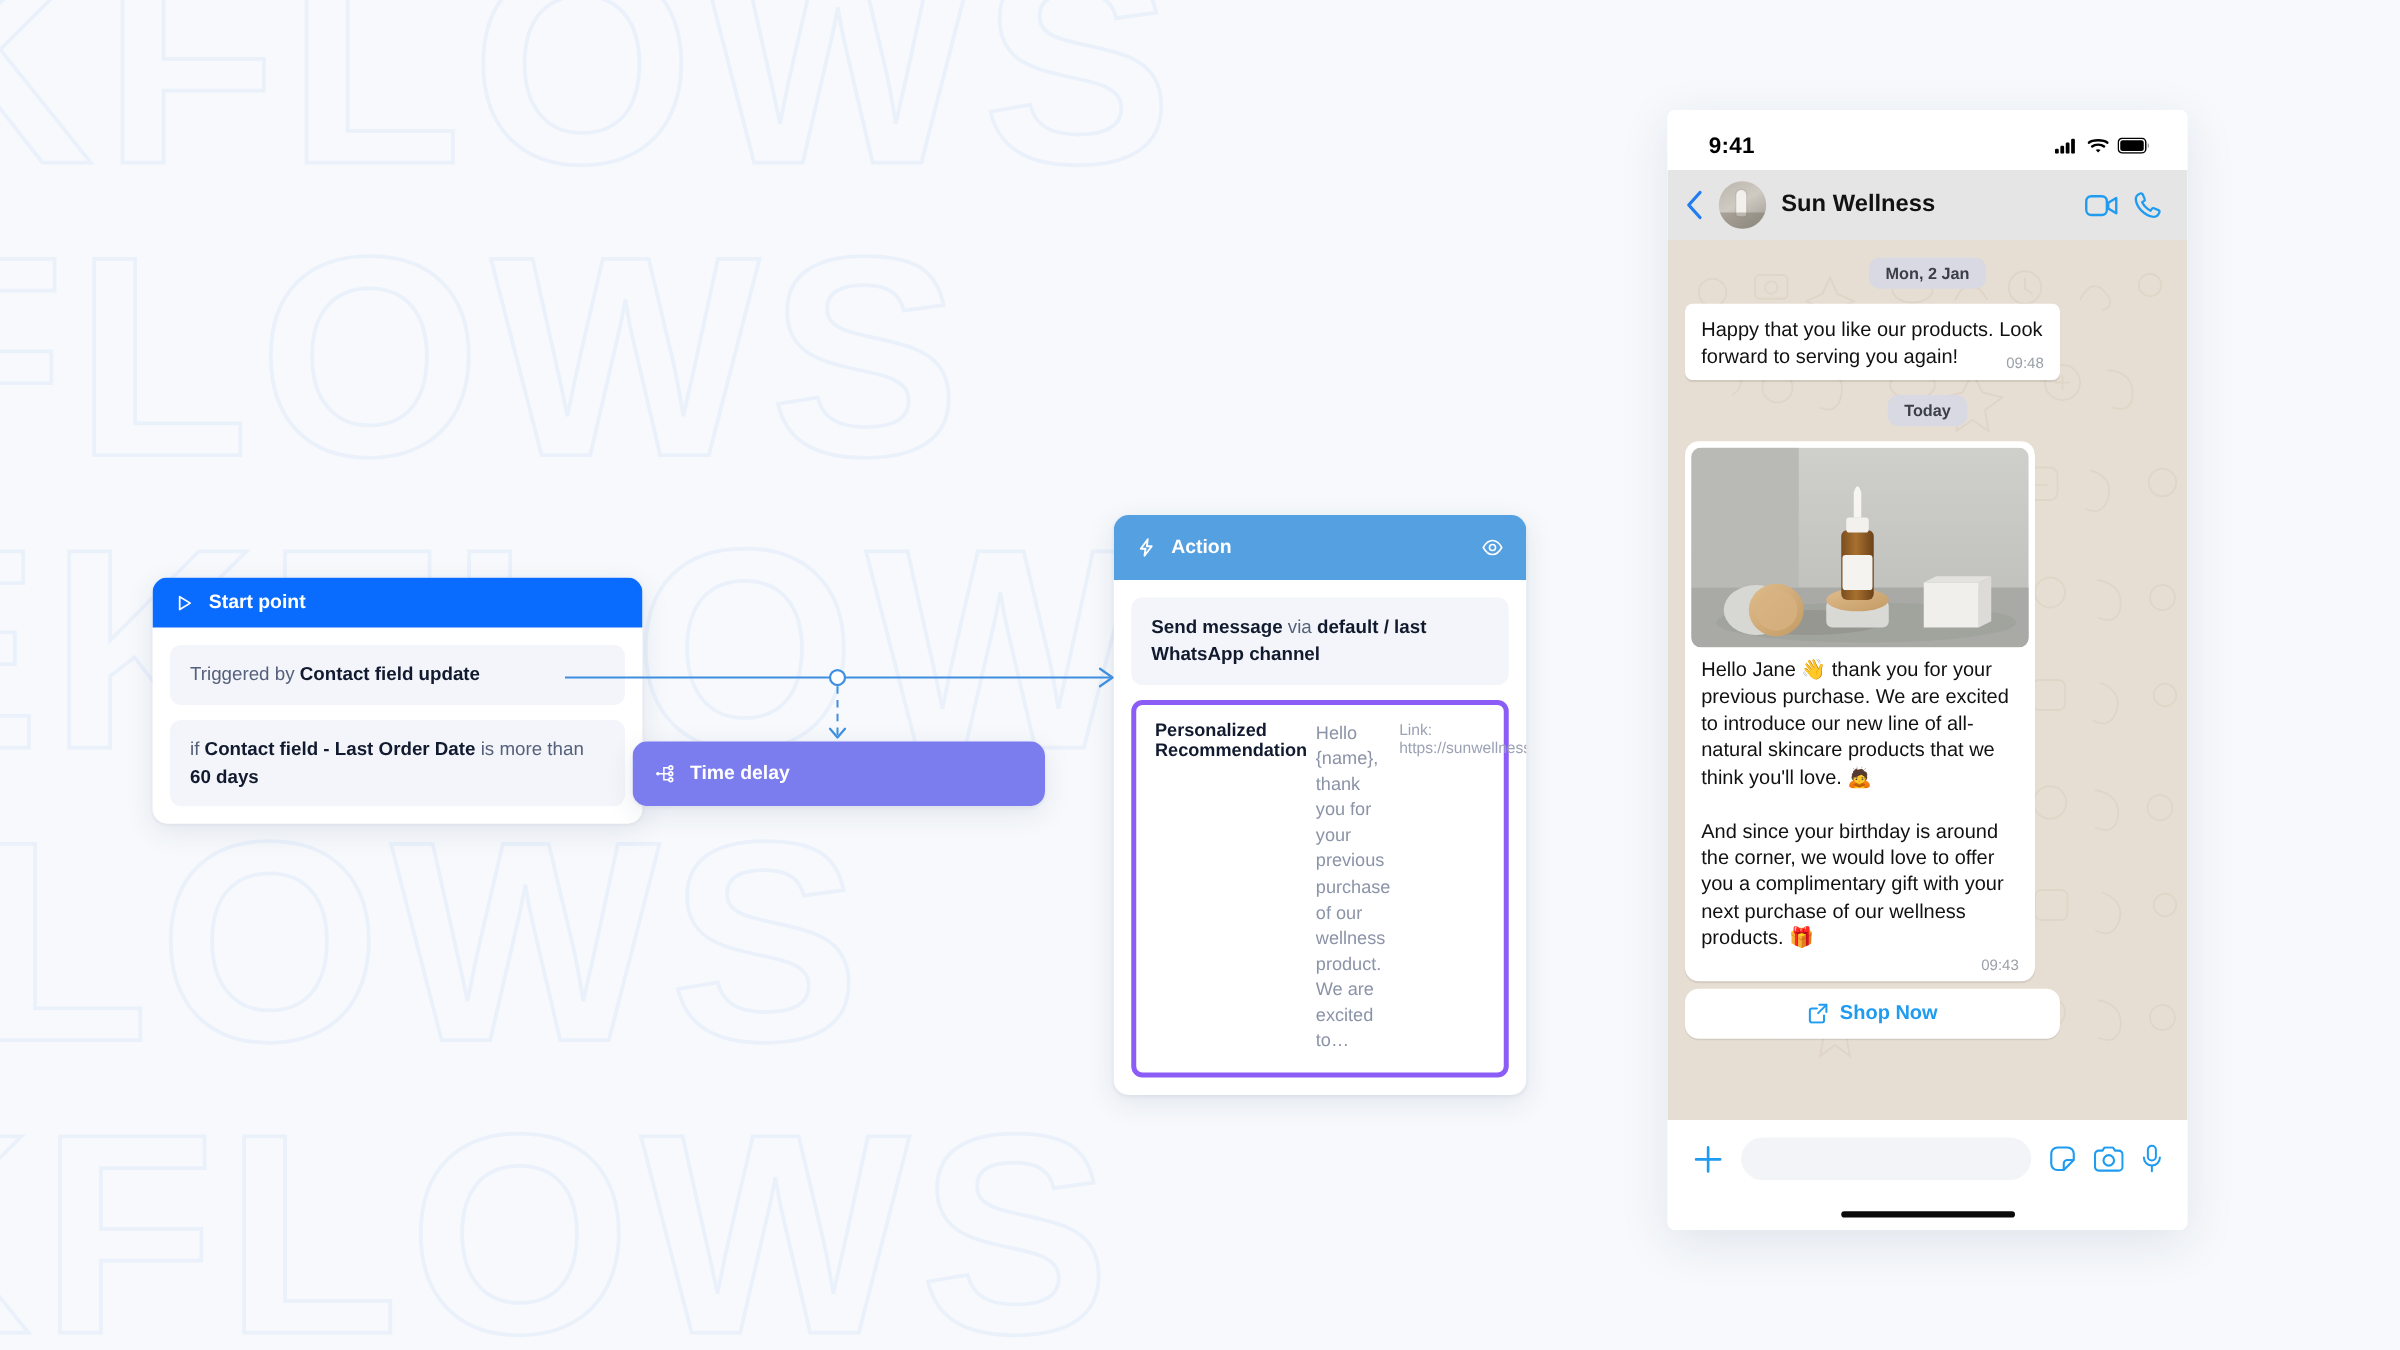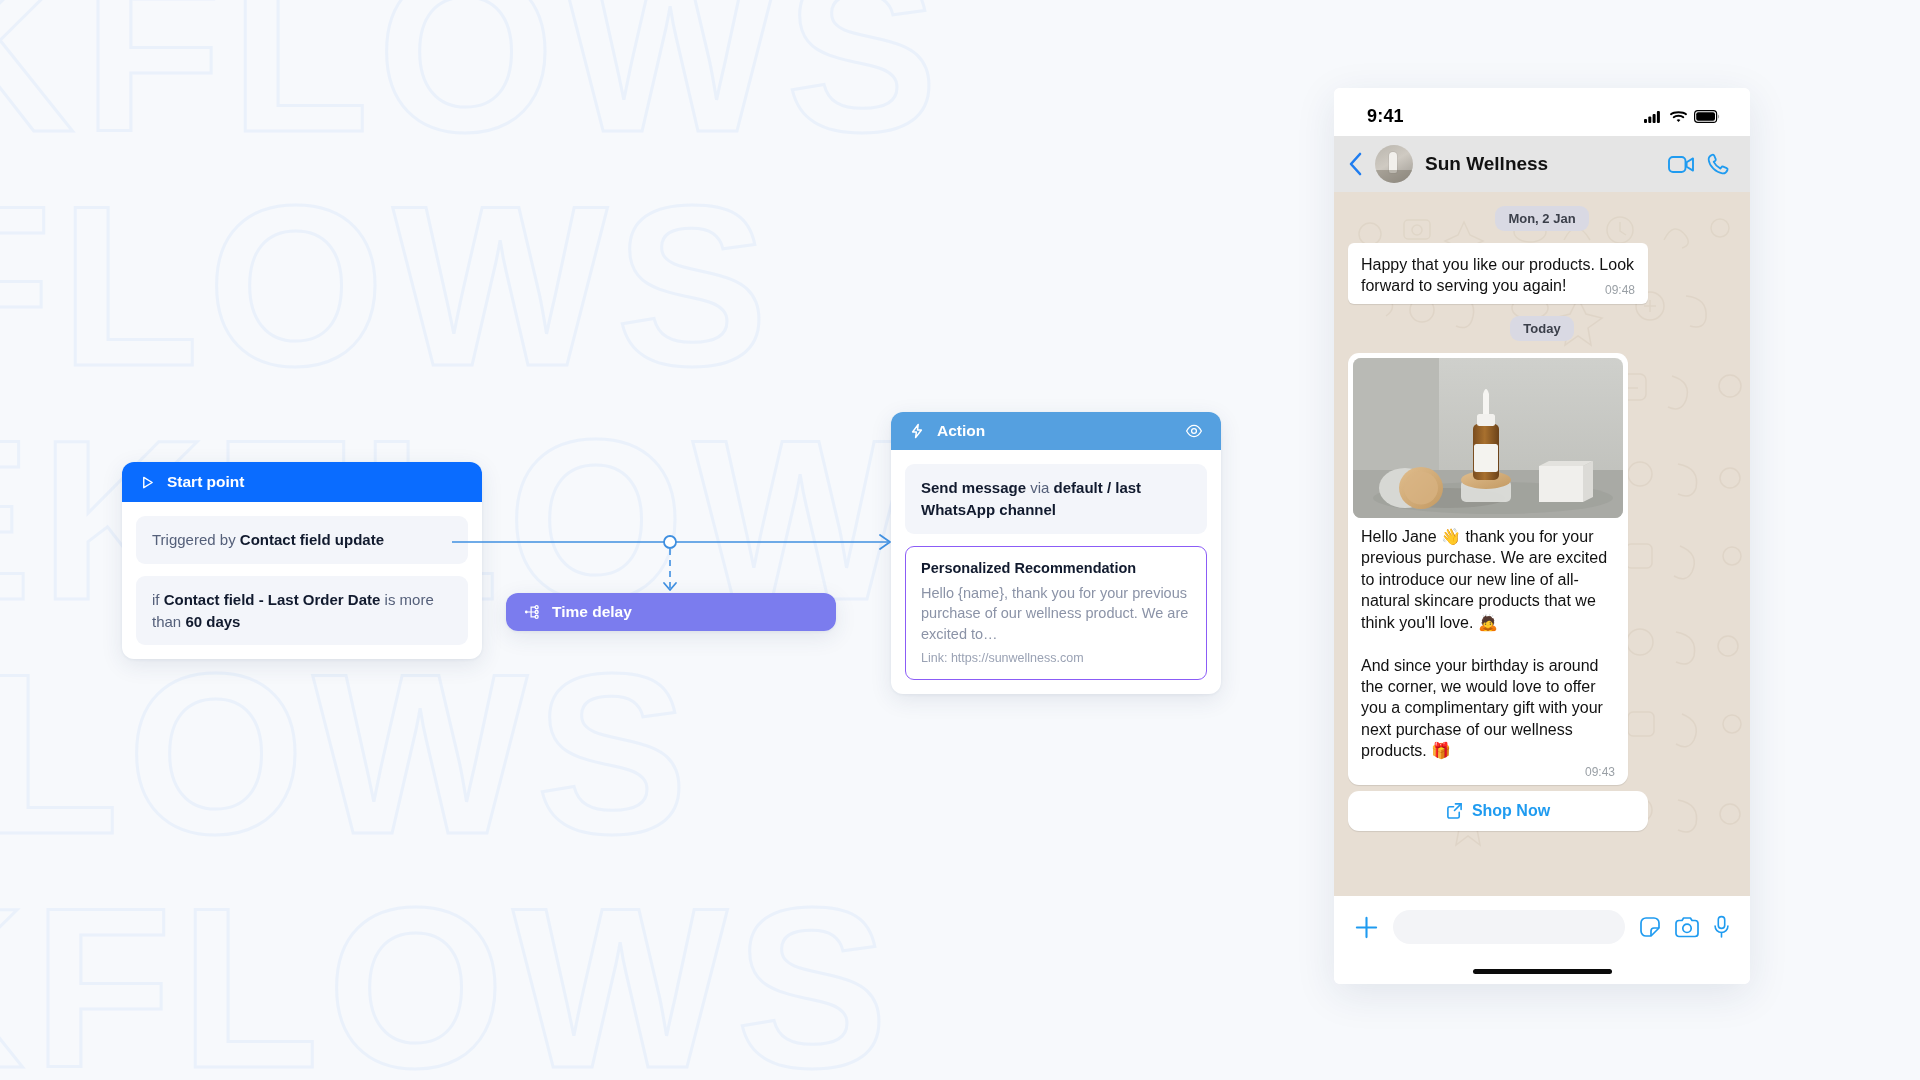--- a/index.html
+++ b/index.html
@@ -47,55 +47,55 @@
     background: #ffffff;
     border-radius: 12px;
     box-shadow: 0 6px 22px rgba(40,60,100,.10), 0 1px 3px rgba(40,60,100,.06);
     overflow: hidden;
   }
   .node-head {
     display: flex;
     align-items: center;
     gap: 12px;
     padding: 0 18px;
-    height: 38px;
+    height: 52px;
     color: #fff;
     font-size: 15.5px;
     font-weight: 700;
   }
   .node-head .head-title { flex: 1; }
   .node-head .head-eye { display: flex; align-items: center; }
   .node-body { padding: 14px; display: flex; flex-direction: column; gap: 12px; }
   .pill {
     background: #f3f5fa;
     border-radius: 9px;
     padding: 13px 16px;
     font-size: 15px;
     line-height: 1.45;
     color: #55607a;
   }
   .pill b { color: #111a2e; font-weight: 700; }
 
   
-  #node-start { left: 122px; top: 462px; width: 360px; }
+  #node-start { left: 122px; top: 462px; width: 392px; }
   #node-start .node-head { background: #0a6cff; height: 40px; }
 
   
   #node-delay { left: 506px; top: 593px; width: 330px; }
   #node-delay .node-head { background: #7b7cee; }
 
   
   #node-action { left: 891px; top: 412px; width: 330px; }
   #node-action .node-head { background: #55a0e0; }
   .msg-card {
-    border: 1px solid #8b5cf6;
+    border: 4px solid #8b5cf6;
     border-radius: 9px;
     padding: 13px 15px 14px;
     display: flex;
-    flex-direction: column;
+    flex-direction: row;
     gap: 7px;
   }
   .msg-card .mc-title { font-size: 14.5px; font-weight: 700; color: #111a2e; }
   .msg-card .mc-body  { font-size: 14.5px; line-height: 1.42; color: #8b93a7; }
   .msg-card .mc-link  { font-size: 12.5px; color: #9aa2b4; }
 
   
   #connectors { position: absolute; inset: 0; z-index: 2; pointer-events: none; }
 
   

